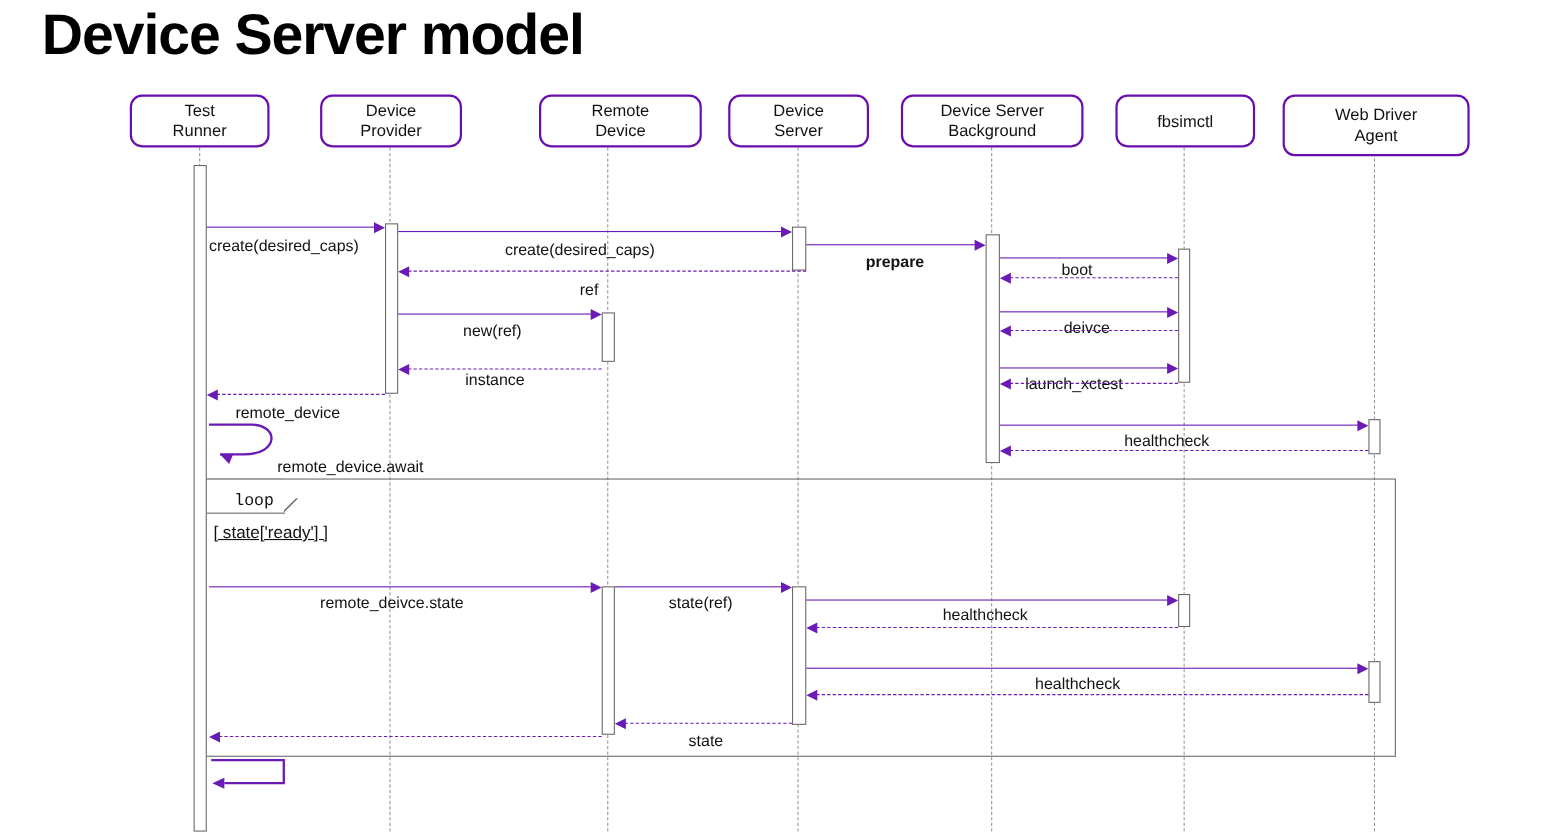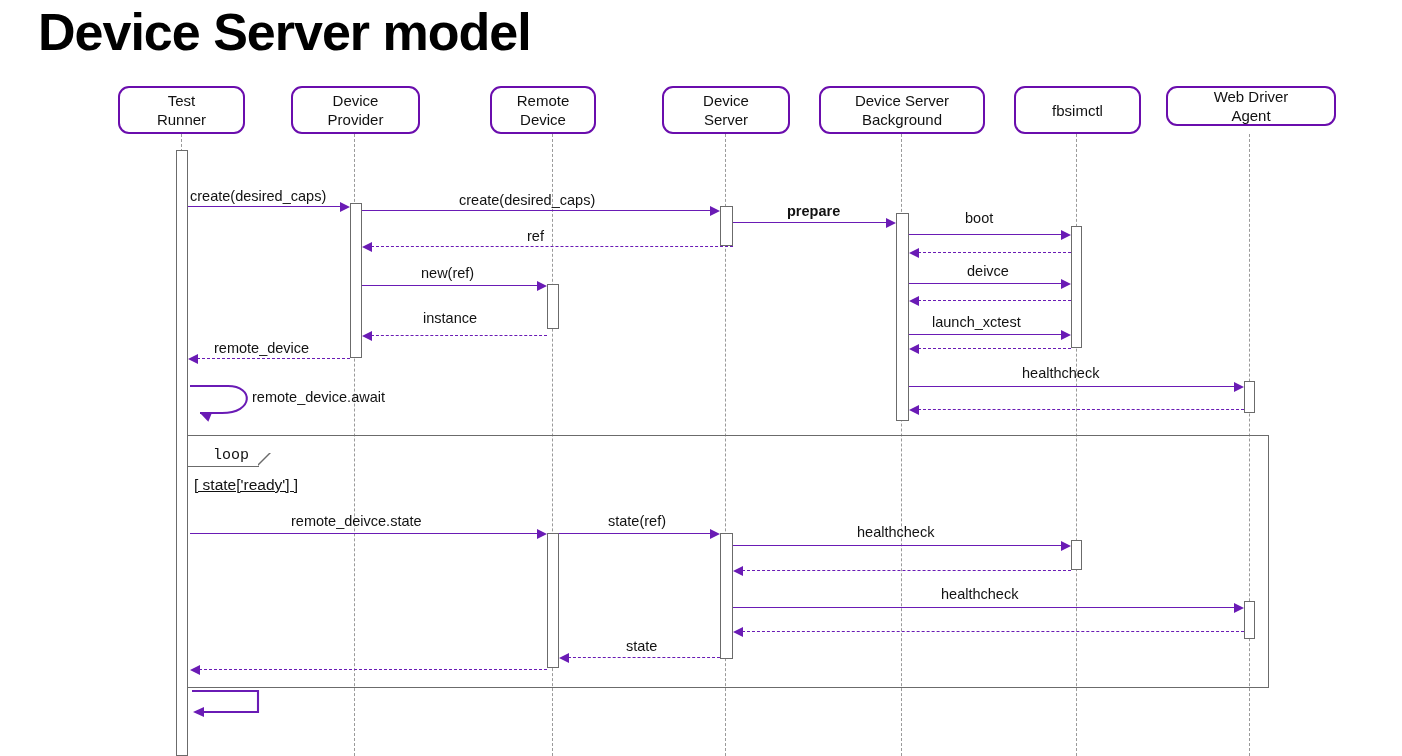--- a/index.html
+++ b/index.html
@@ -81,20 +81,21 @@
   }
   .arrow-head.left {
     border-right: 10px solid #6a1bb5;
   }
   .msg-label {
     position: absolute;
     font-size: 14.5px;
     color: #121212;
     white-space: nowrap;
     font-family: "Liberation Sans", sans-serif;
+    margin-top: 28px;
   }
   
   .fragment {
     position: absolute;
     box-sizing: border-box;
     border: 1.6px solid #6b6b6b;
     background: transparent;
   }
   .fragment-tab {
     position: absolute;
@@ -230,23 +231,23 @@
       <div class="selfcall" style="left: 190px; top: 690px; width: 70px; height: 30px;">
         <svg width="70" height="30" viewBox="0 0 70 30">
           <path d="M 2 1 L 68 1 L 68 22 L 14 22" fill="none" stroke="#6a1bb5" stroke-width="2.1"></path>
           <path d="M 3 22 l 11 -5 l 0 10 z" fill="#6a1bb5"></path>
         </svg>
       </div>
       <div class="actor-box" style="left: 118px; top: 86px; width: 127px; height: 48px; border-color: rgb(106, 13, 173);"><span>Test
 Runner</span></div>
       <div class="actor-box" style="left: 291px; top: 86px; width: 129px; height: 48px; border-color: rgb(106, 13, 173);"><span>Device
 Provider</span></div>
-      <div class="actor-box" style="left: 490px; top: 86px; width: 106px; height: 48px; border-color: rgb(106, 13, 173);"><span>Remote
+      <div class="actor-box" style="left: 490px; top: 86px; width: 148px; height: 48px; border-color: rgb(106, 13, 173);"><span>Remote
 Device</span></div>
       <div class="actor-box" style="left: 662px; top: 86px; width: 128px; height: 48px; border-color: rgb(106, 13, 173);"><span>Device
 Server</span></div>
       <div class="actor-box" style="left: 819px; top: 86px; width: 166px; height: 48px; border-color: rgb(106, 13, 173);"><span>Device Server
 Background</span></div>
       <div class="actor-box" style="left: 1014px; top: 86px; width: 127px; height: 48px; border-color: rgb(106, 13, 173);"><span>fbsimctl</span></div>
-      <div class="actor-box" style="left: 1166px; top: 86px; width: 170px; height: 40px; border-color: rgb(106, 13, 173);"><span>Web Driver
+      <div class="actor-box" style="left: 1166px; top: 86px; width: 170px; height: 56px; border-color: rgb(106, 13, 173);"><span>Web Driver
 Agent</span></div>
     </div>
 </div>
 
 </body></html>

